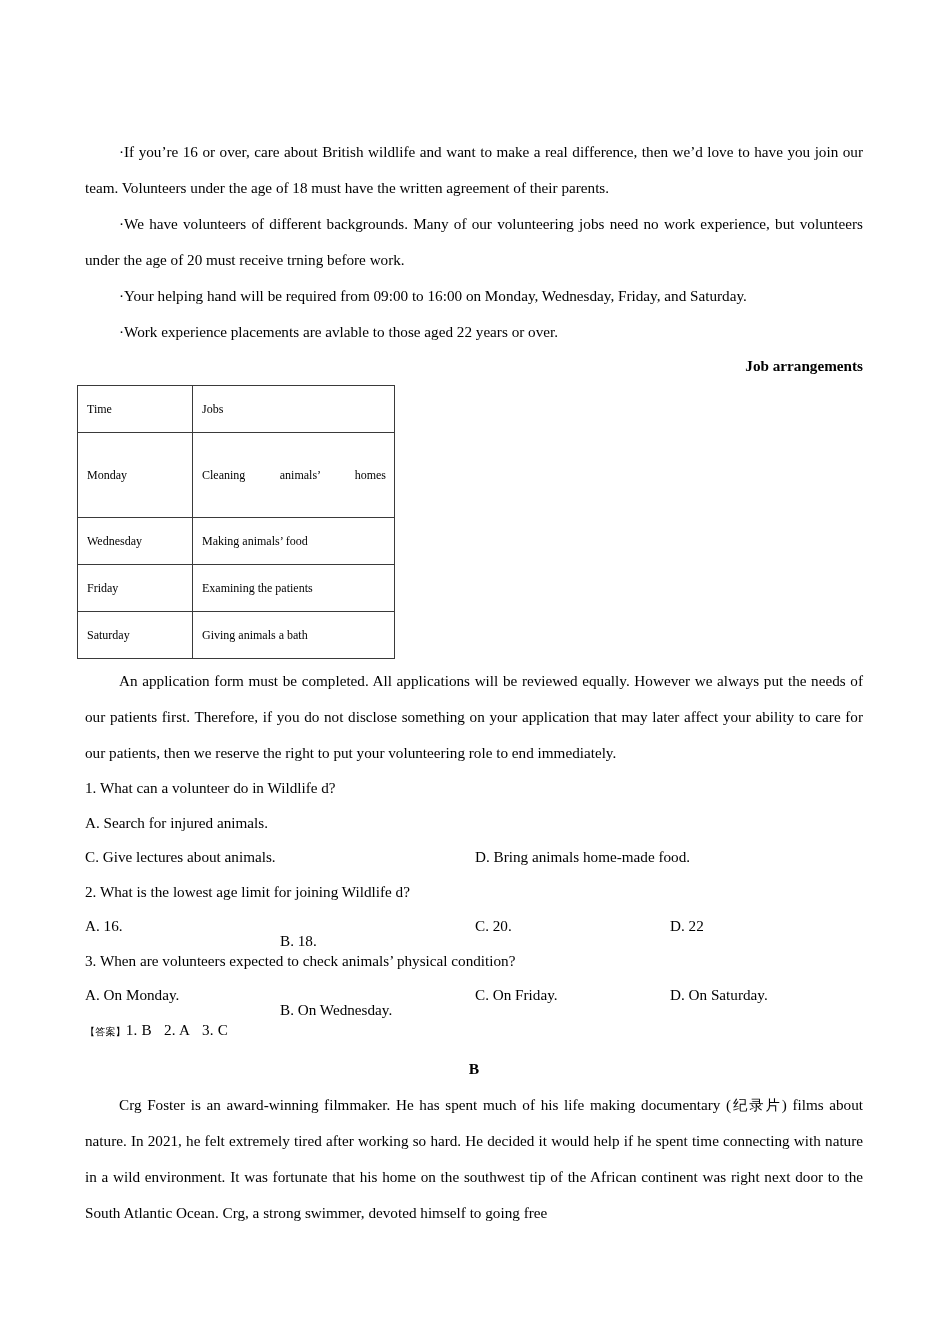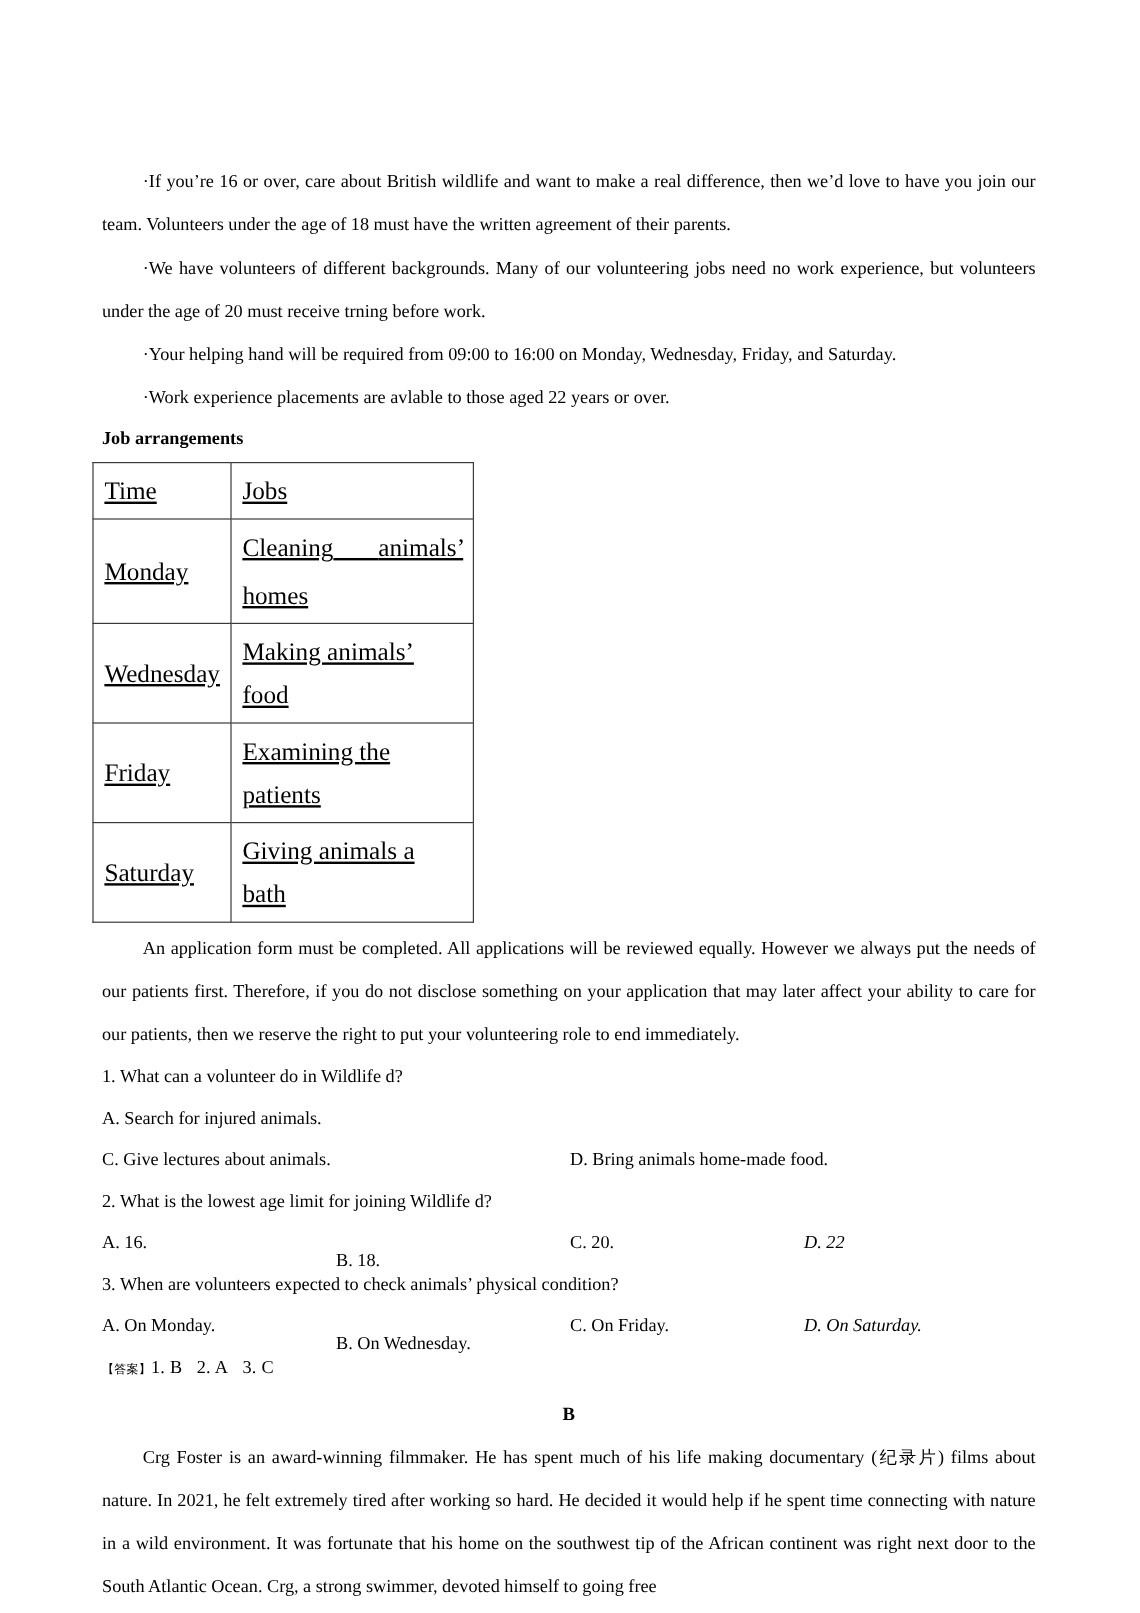--- a/index.html
+++ b/index.html
@@ -45,31 +45,30 @@
   .para.bullet {
     text-indent: 34px;
   }
 
   
   .sub-heading {
     font-size: 15.2px;
     font-weight: bold;
     line-height: 26px;
     margin: 3px 0 6px 0;
-    text-align: left;
+    text-align: right;
   }
 
   
   .job-table {
     border-collapse: collapse;
     table-layout: fixed;
     width: 281px;
     margin: 0 0 0 -8px;
-    font-size: 21px;
-    text-decoration: underline;
+    font-size: 12px;
   }
   .job-table td {
     border: 1px solid #3a3a3a;
     vertical-align: middle;
     padding: 5px 8px 5px 9px;
     line-height: 36px;
   }
   .job-table td.col-time {
     width: 97px;
   }
@@ -106,21 +105,21 @@
     top: 0;
     white-space: nowrap;
   }
   
   .opts.cols2 span.c0 { left: 0px; }
   .opts.cols2 span.c1 { left: 390px; }
   
   .opts.cols4 span.c0 { left: 0px; }
   .opts.cols4 span.c1 { left: 195px; margin-top: 15px; }
   .opts.cols4 span.c2 { left: 390px; }
-  .opts.cols4 span.c3 { left: 585px; font-style: italic; }
+  .opts.cols4 span.c3 { left: 585px; }
 
   
   .answer-line {
     font-size: 15.2px;
     line-height: 34.5px;
     margin: 0;
     letter-spacing: 0.2px;
   }
   .answer-line .cjk {
     font-family: "DejaVu Sans", sans-serif;

